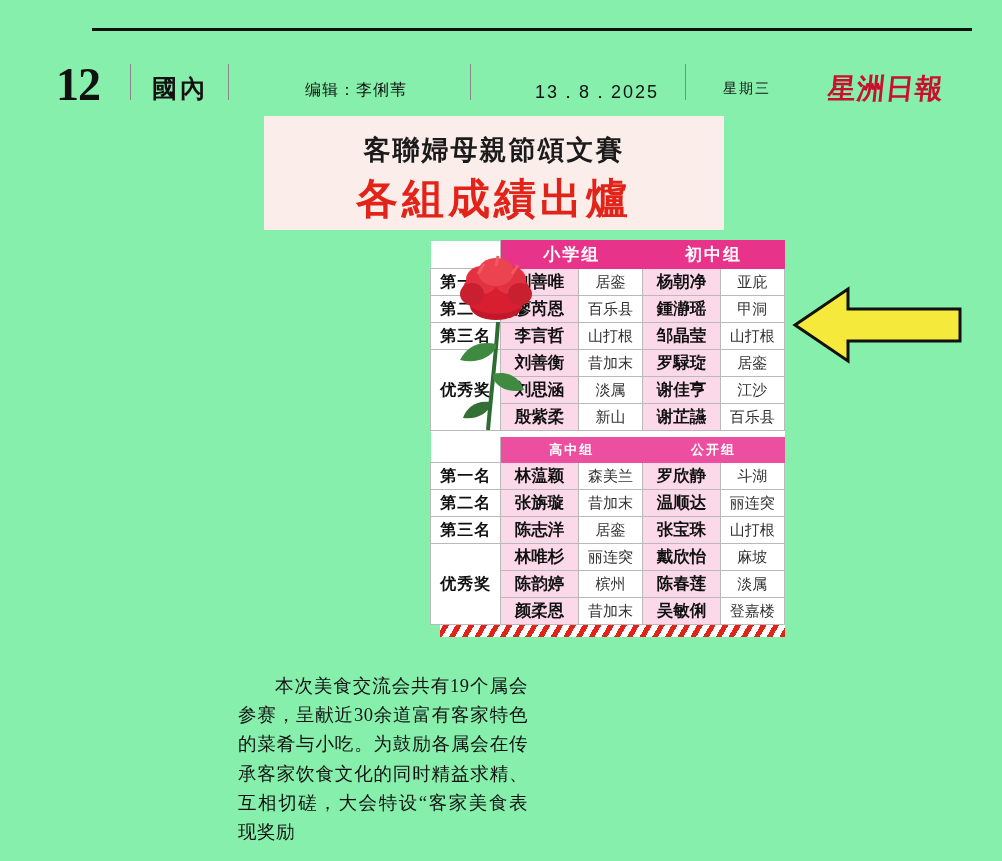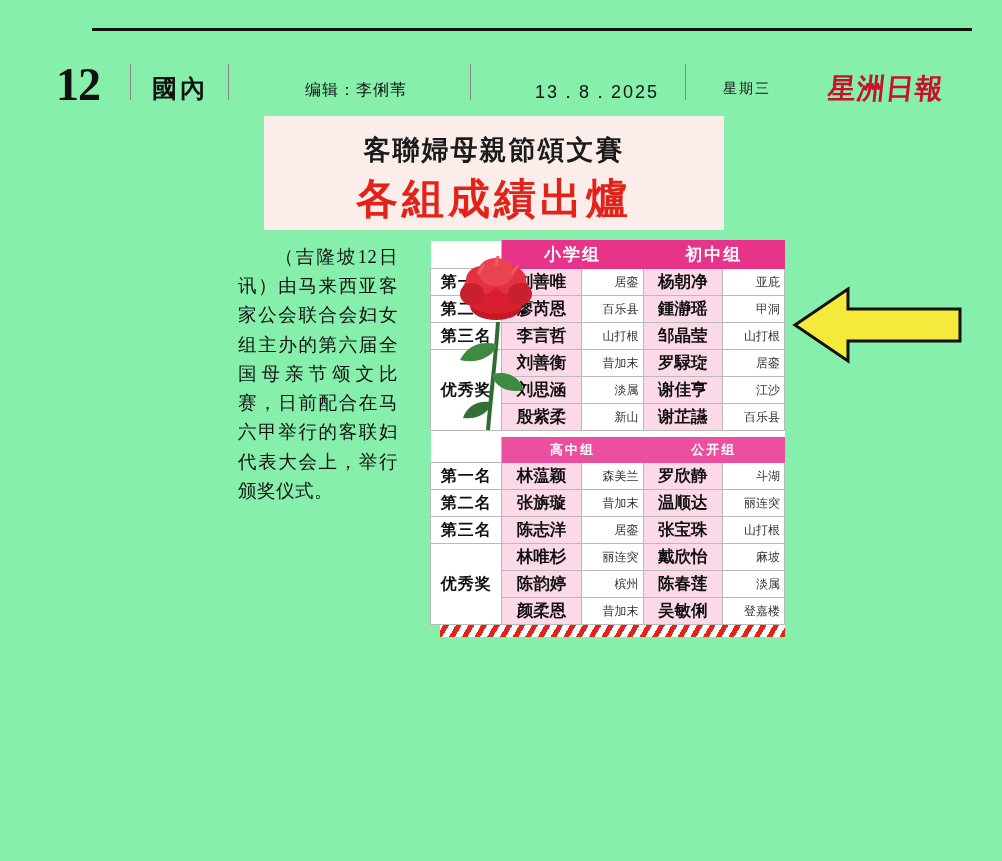--- a/index.html
+++ b/index.html
@@ -190,23 +190,22 @@
   }
   .rt .name {
     background: #fbd9e8;
     color: #111;
     font-weight: 700;
     width: 92px;
   }
   .rt .place {
     background: #ffffff;
     color: #333;
-    font-size: 12px;
+    font-size: 15px;
     width: 72px;
-    text-align: right;
   }
   .rt .spacer td {
     border: none;
     height: 7px;
     background: #ffffff;
   }
   .rt .blank-head {
     background: #ffffff;
     border-left: none;
     border-top: none;
@@ -258,23 +257,25 @@
     <div class="mh-weekday">星期三</div>
     <div class="mh-logo">星洲日報</div>
   </div>
 
   <div class="banner">
     <div class="banner-sub">客聯婦母親節頌文賽</div>
     <div class="banner-title">各組成績出爐</div>
   </div>
 
   <div class="col" id="col-left">
-    <p class="indent">（吉隆坡12日讯）由马来西亚客家公会联合会妇女组主办的第六届全国母亲节颂文比赛，日前配合在马六甲举行的客联妇代表大会上，举行颁奖仪式。</p>
   </div>
 
+  <div class="col" id="col-left2">
+    <p class="indent">本次美食交流会共有19个属会参赛，呈献近30余道富有客家特色的菜肴与小吃。为鼓励各属会在传承客家饮食文化的同时精益求精、互相切磋，大会特设“客家美食表现奖励</p>
+  </div>
 
 
   <div class="results">
     <table class="rt">
       <tbody>
         <tr>
           <td class="blank-head"></td>
           <td class="grp-head" colspan="2">小学组</td>
           <td class="grp-head" colspan="2">初中组</td>
         </tr>

